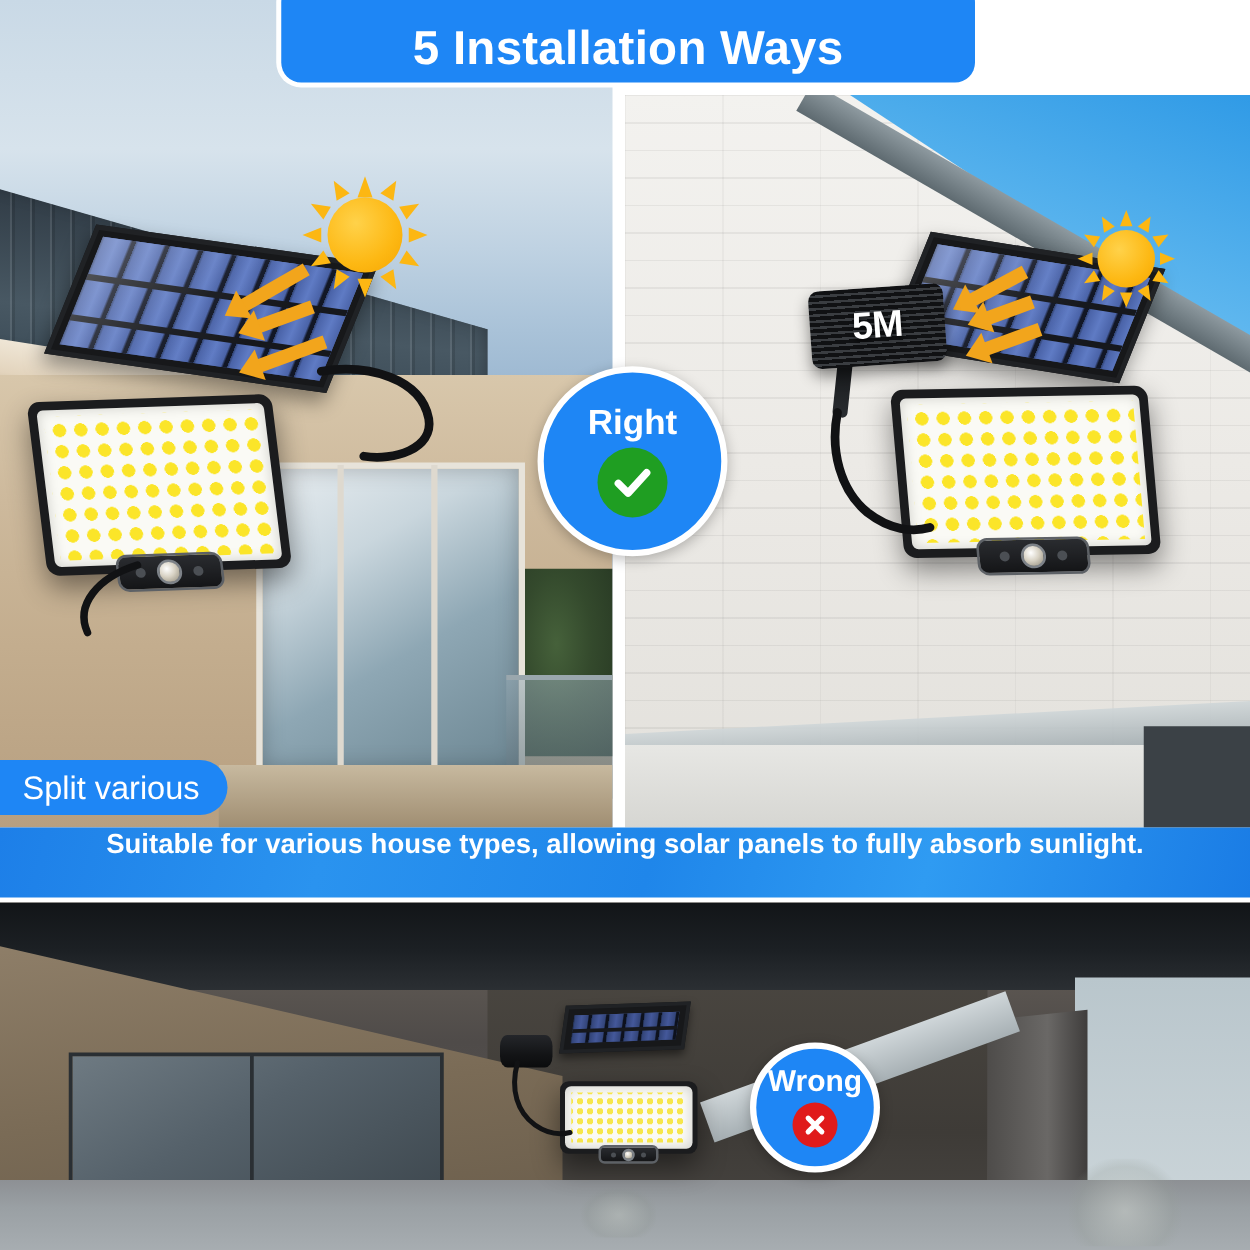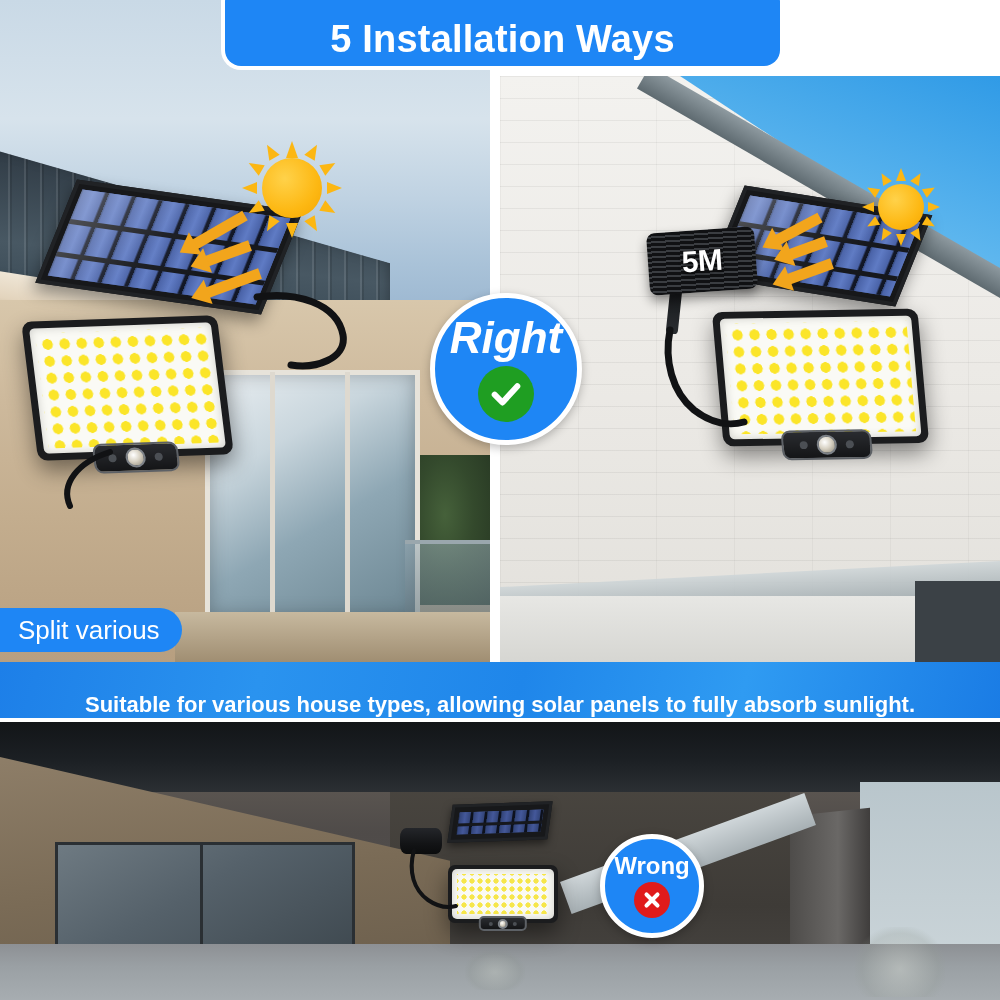--- a/index.html
+++ b/index.html
@@ -362,21 +362,21 @@
     font-weight: bold;
     line-height: 1;
   }
   .mark {
     border-radius: 50%;
     display: flex; align-items: center; justify-content: center;
   }
   #badge-right {
     left: 430px; top: 293px; width: 152px; height: 152px;
   }
-  #badge-right .label { font-size: 44px; margin-bottom: 6px; font-style: italic; }
+  #badge-right .label { font-size: 28px; margin-bottom: 6px; }
   #badge-right .mark {
     width: 56px; height: 56px;
     background: #1f9e22;
   }
   #badge-right .mark svg { width: 34px; height: 34px; }
   #badge-wrong {
     left: 600px; top: 834px; width: 104px; height: 104px; align-items: center;
   }
   #badge-wrong .label { font-size: 24px; margin-bottom: 4px; }
   #badge-wrong .mark {
@@ -404,21 +404,21 @@
     right: 0; top: 608px; height: 44px;
     padding: 0 16px 0 22px;
     border-radius: 22px 0 0 22px;
   }
 
   
   #caption-mid {
     left: 0; top: 662px; width: 1000px; height: 56px;
     background:
       linear-gradient(105deg, #1d7fe8 0%, #2a93ef 26%, #1f86ea 52%, #2f9bf2 74%, #1a7ce5 100%);
-    display: flex; align-items: flex-end; justify-content: center;
+    display: flex; align-items: flex-start; justify-content: center;
     z-index: 30;
   }
   #caption-mid-text {
     color: #ffffff;
     font-size: 22px;
     font-weight: bold;
     white-space: nowrap;
   }
 
   

